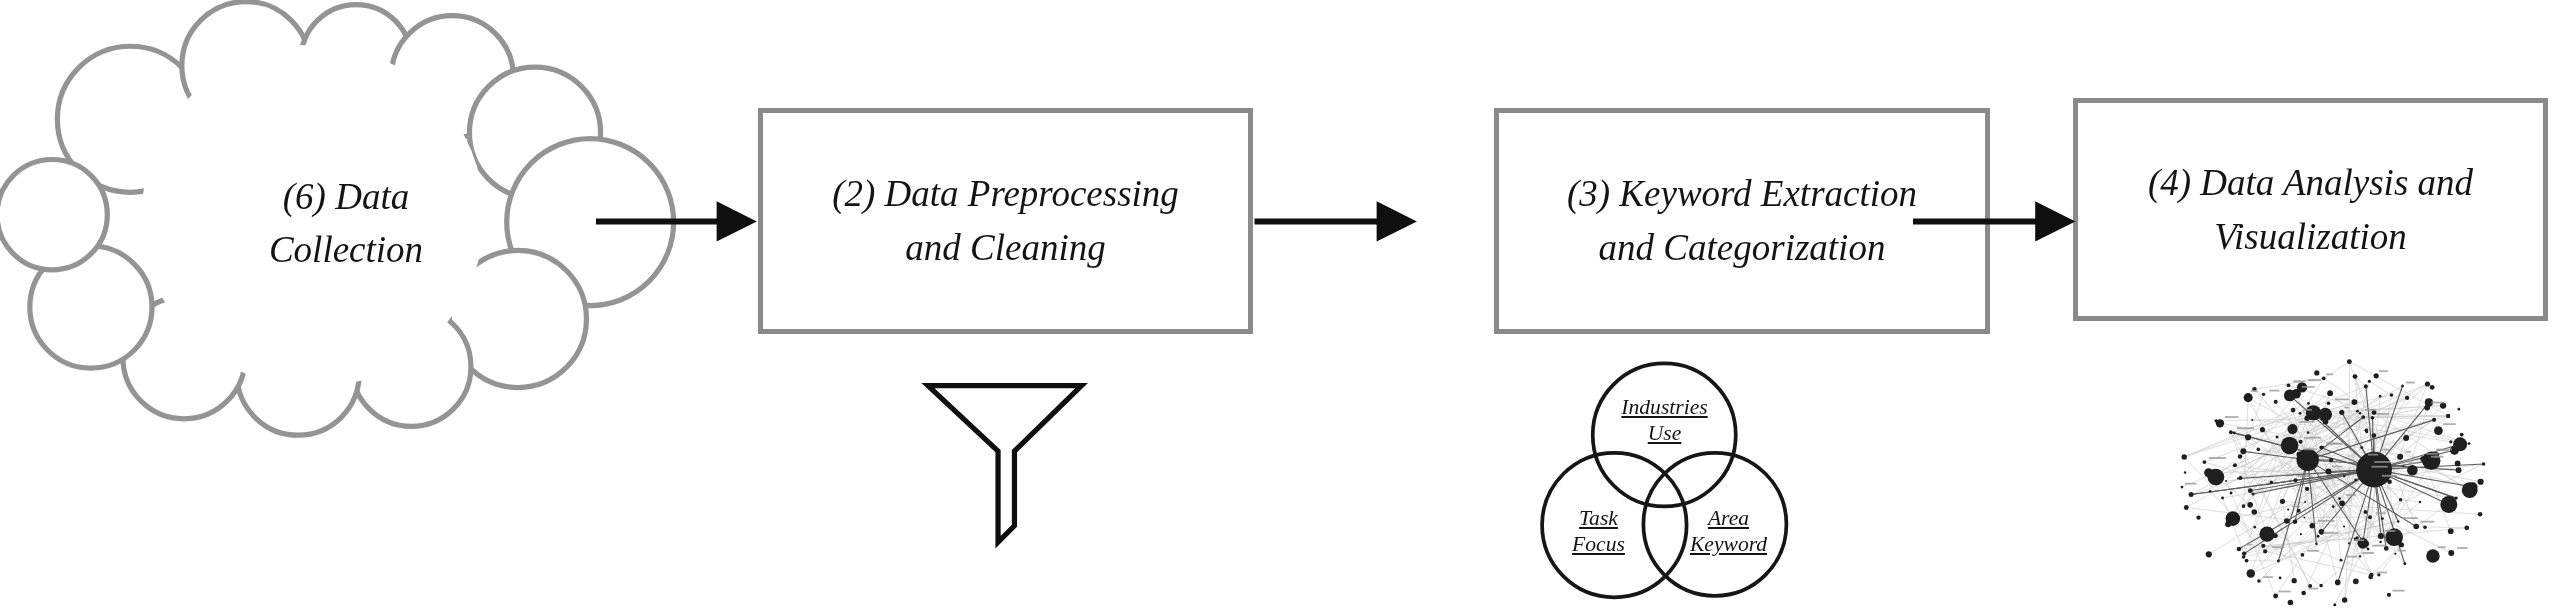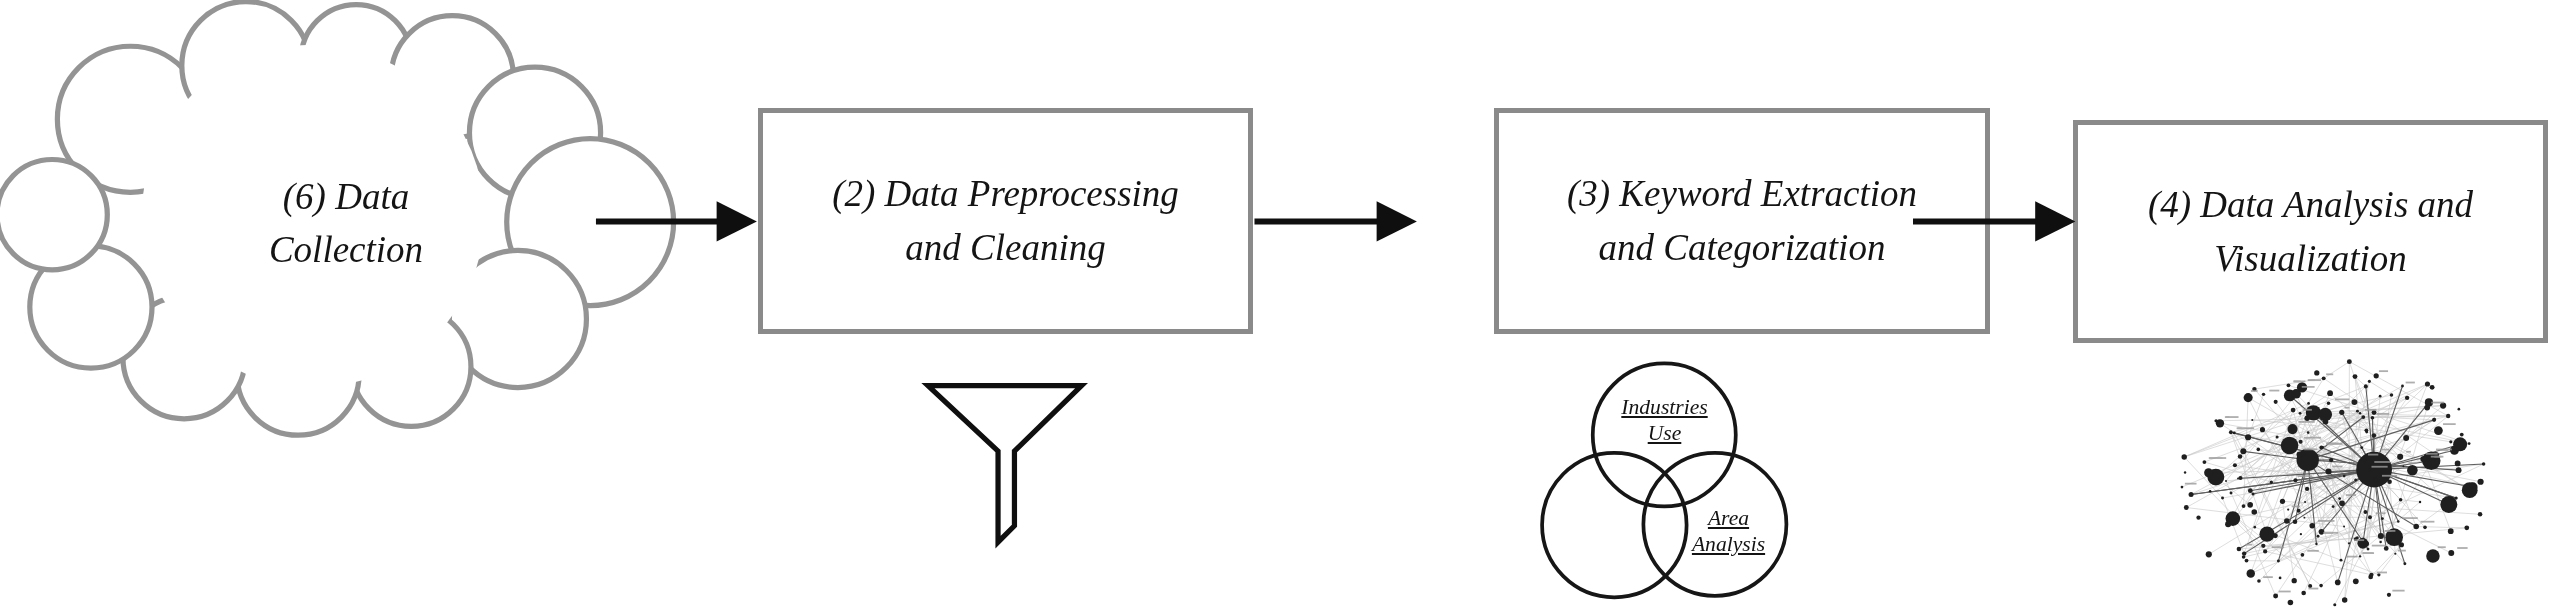--- a/index.html
+++ b/index.html
@@ -14,21 +14,21 @@
            background:#fff;display:flex;align-items:center;justify-content:center;}
   .label{font-style:italic;text-align:center;white-space:pre-line;color:var(--text);}
   .box-label{font-size:37px;line-height:54px;}
   .cloud-label{position:absolute;left:160px;top:165px;width:372px;height:115px;
                display:flex;align-items:center;justify-content:center;
                font-size:37px;line-height:53px;}
   .venn-label{position:absolute;width:127px;height:60px;display:flex;align-items:center;
               justify-content:center;font-size:21.6px;line-height:26px;text-decoration:underline;}
   .box2{left:758px;top:108px;width:495px;height:226px;}
   .box3{left:1494px;top:108px;width:496px;height:226px;}
-  .box4{left:2073px;top:120px;width:475px;height:223px;}
+  .box4{left:2073px;top:98px;width:475px;height:223px;}
 </style>
 </head>
 <body>
 
 <div class="canvas">
 
   <svg class="layer" style="left:0;top:0" width="693" height="477" viewBox="0 0 930 640">
     <g fill="#ffffff" stroke="#949494" stroke-width="7">
       <circle cx="175" cy="160" r="98"></circle>
       <circle cx="330" cy="88" r="86"></circle>
@@ -84,22 +84,24 @@
 
   <svg class="layer" style="left:1527px;top:350px" width="276" height="257" viewBox="0 0 370 345">
     <g fill="none" stroke="#161616" stroke-width="5">
       <circle cx="184" cy="114" r="96"></circle>
       <circle cx="117" cy="235" r="97"></circle>
       <circle cx="252" cy="234" r="96"></circle>
     </g>
   </svg>
   <div class="label venn-label" style="left:1601px;top:390px">Industries
 Use</div>
+  <div class="label venn-label" style="left:1535px;top:501px">Task
+Focus</div>
   <div class="label venn-label" style="left:1665px;top:501px">Area
-Analysis</div>
+Keyword</div>
 
   <svg id="net-graph" class="layer" style="left:2175px;top:354px" width="343" height="258" viewBox="0 0 460 346">
       <g stroke="#909090" stroke-width="0.8" opacity="0.5">
         <line x1="144.14327607752432" y1="197.550406547031" x2="159.8673698199716" y2="303.97446602849664"></line>
         <line x1="367.25182274282656" y1="201.83448263601827" x2="256.67577598033694" y2="102.38023683889041"></line>
         <line x1="306.36108598132955" y1="150.57048670064913" x2="167.10213508890877" y2="134.8028253745534"></line>
         <line x1="278.0860878673901" y1="220.75740589798627" x2="370.50159006436206" y2="266.9552480679655"></line>
         <line x1="12.351080014922815" y1="138.07980798778678" x2="179.15384099745893" y2="66.2357942234606"></line>
         <line x1="269.0778765529475" y1="169.0227890881098" x2="258.87197626351985" y2="261.6700616655695"></line>
         <line x1="92.7704235130303" y1="267.69469168404515" x2="174.44698415679224" y2="198.4959770135327"></line>

